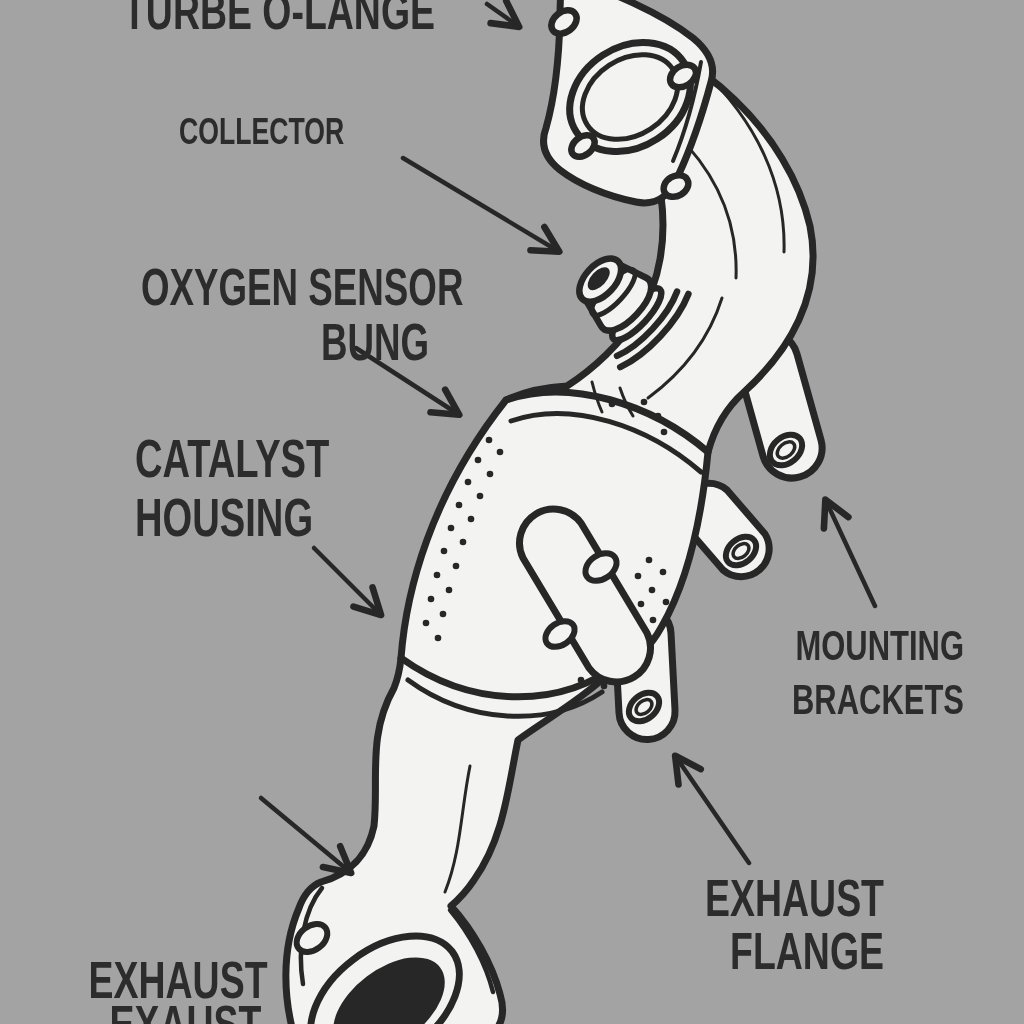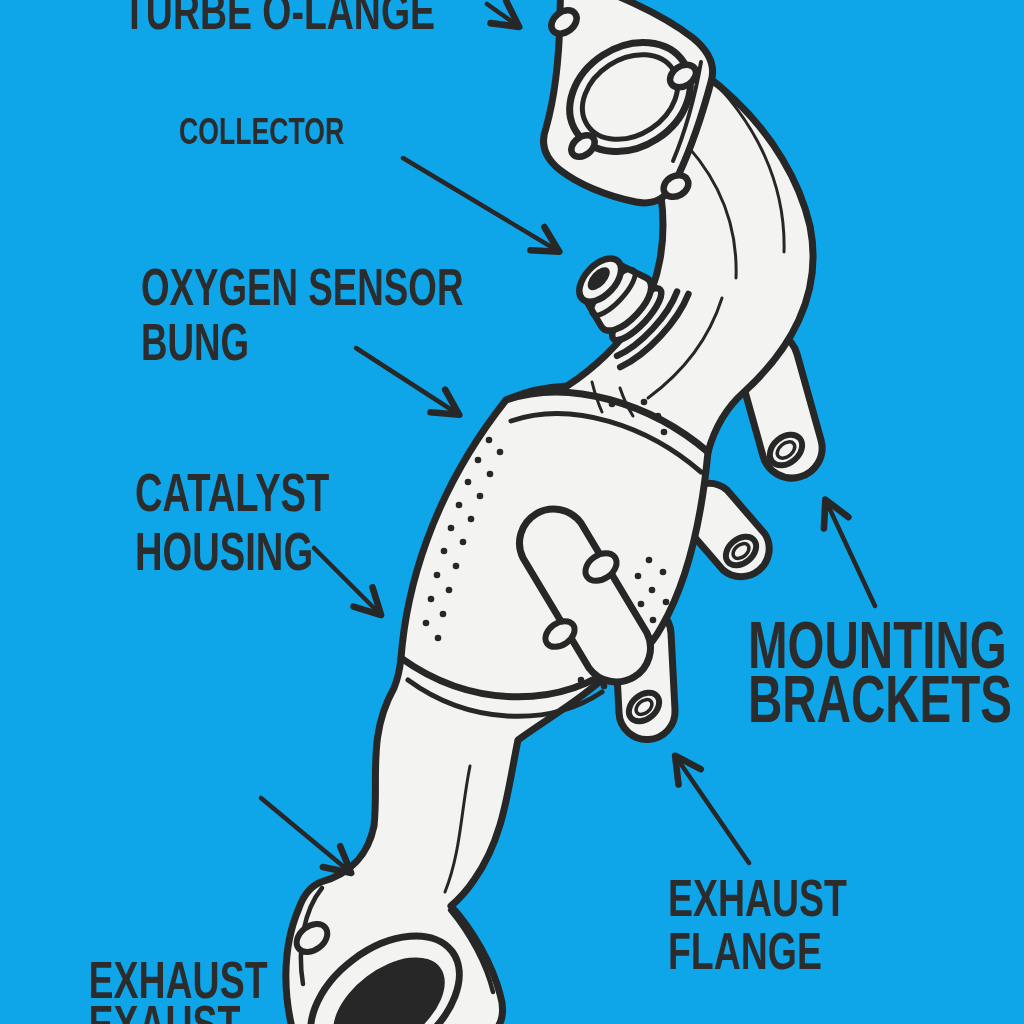--- a/index.html
+++ b/index.html
@@ -1,28 +1,28 @@
 <!DOCTYPE html>
 <html><head>
 <meta charset="utf-8">
 <style>
   html,body{margin:0;padding:0;background:#e9e9e7;}
   .stage{
     position:relative;width:1024px;height:1024px;overflow:hidden;
-    background:#0ea5e9;
+    background:#a3a3a3;
     font-family:"Liberation Sans",sans-serif;
   }
   .diagram-svg{position:absolute;left:0;top:0;}
   .callout{
     position:absolute;color:#2c2c2c;font-weight:bold;line-height:1;
     white-space:nowrap;
   }
   .callout .line{display:block;transform:scaleX(0.72);}
   .align-left .line{transform-origin:left center;}
-  .align-center{text-align:left;}
+  .align-center{text-align:right;}
   .align-center .line{transform-origin:center;}
 </style>
 </head>
 <body>
 
 <div class="stage">
 
   <svg class="diagram-svg" width="1024" height="1024" viewBox="0 0 1024 1024">
     <defs>
       <marker id="ah" viewBox="0 0 12 12" refX="9.5" refY="6" markerWidth="8" markerHeight="8" orient="auto">
@@ -192,27 +192,27 @@
 
   <div class="callout align-left" style="left:179px;top:113px;font-size:37px;">
     <span class="line">COLLECTOR</span>
   </div>
 
   <div class="callout align-center" style="left:85px;top:260px;width:400px;font-size:51px;line-height:55px;">
     <span class="line">OXYGEN SENSOR</span>
     <span class="line">BUNG</span>
   </div>
 
-  <div class="callout align-left" style="left:135px;top:463px;font-size:53px;line-height:59px;">
+  <div class="callout align-left" style="left:135px;top:429px;font-size:53px;line-height:59px;">
     <span class="line">CATALYST</span>
     <span class="line">HOUSING</span>
   </div>
 
 
-  <div class="callout align-center" style="left:706px;top:618px;width:300px;font-size:66px;line-height:54px;">
+  <div class="callout align-center" style="left:706px;top:618px;width:300px;font-size:43px;line-height:54px;">
     <span class="line">MOUNTING</span>
     <span class="line">BRACKETS</span>
   </div>
 
   <div class="callout align-center" style="left:626px;top:872px;width:300px;font-size:52px;line-height:53px;">
     <span class="line">EXHAUST</span>
     <span class="line">FLANGE</span>
   </div>
 
   <div class="callout align-center" style="left:55px;top:958px;width:240px;font-size:52px;line-height:44px;">

